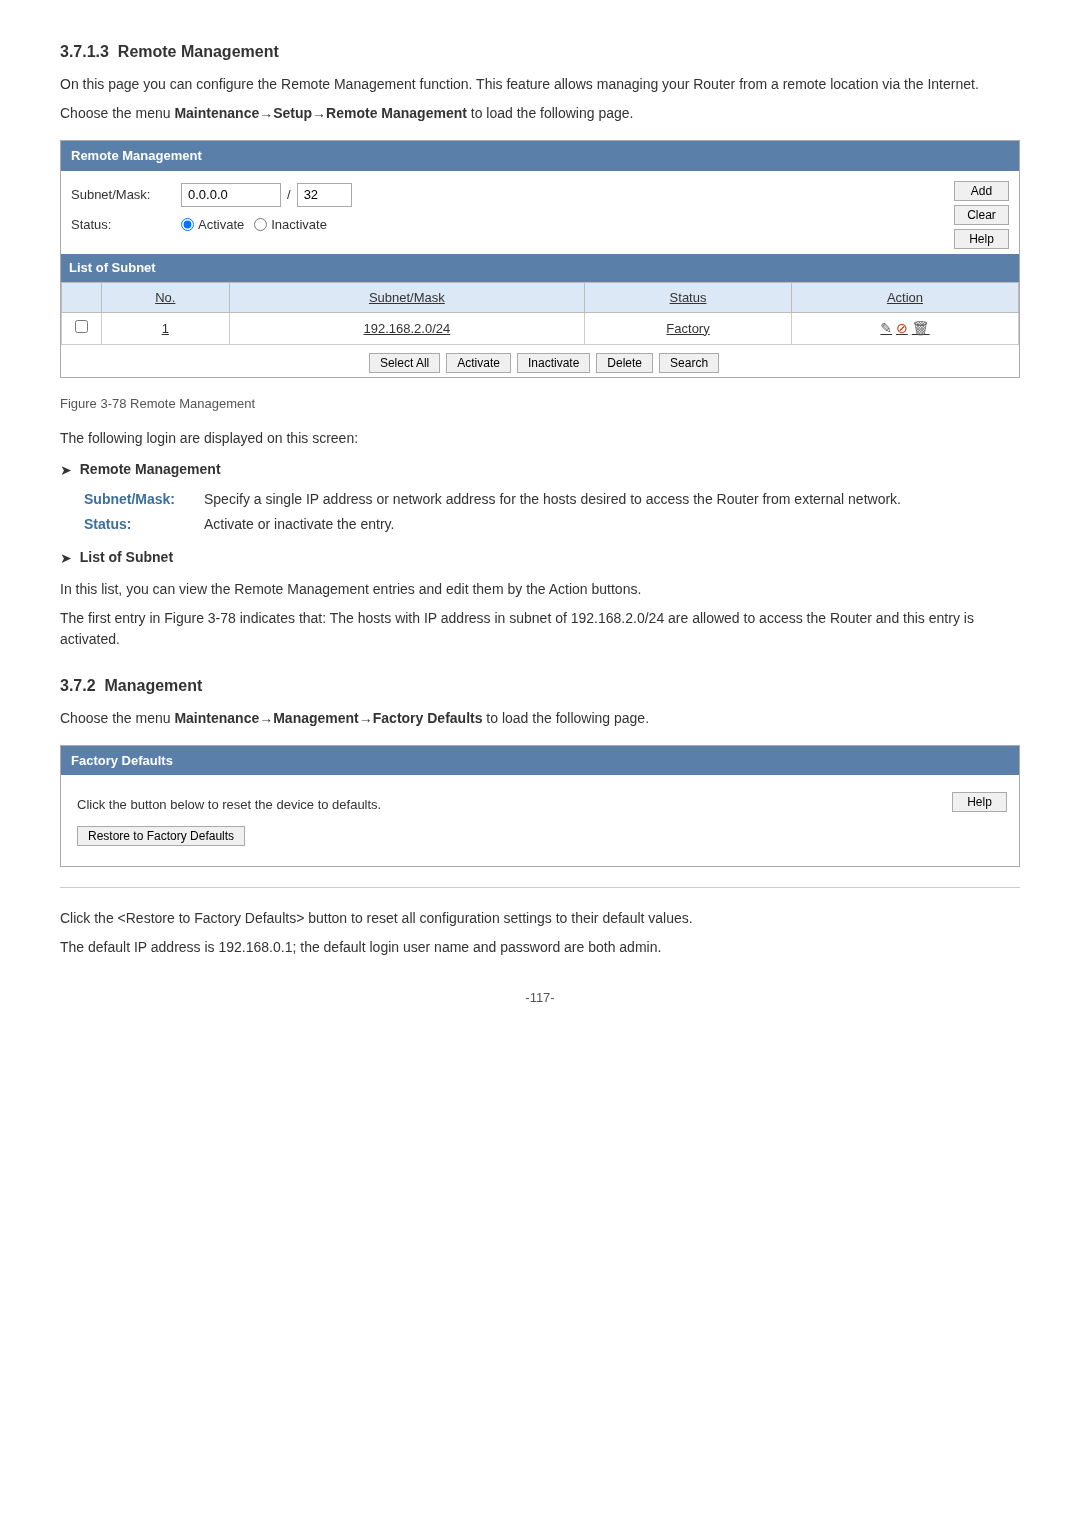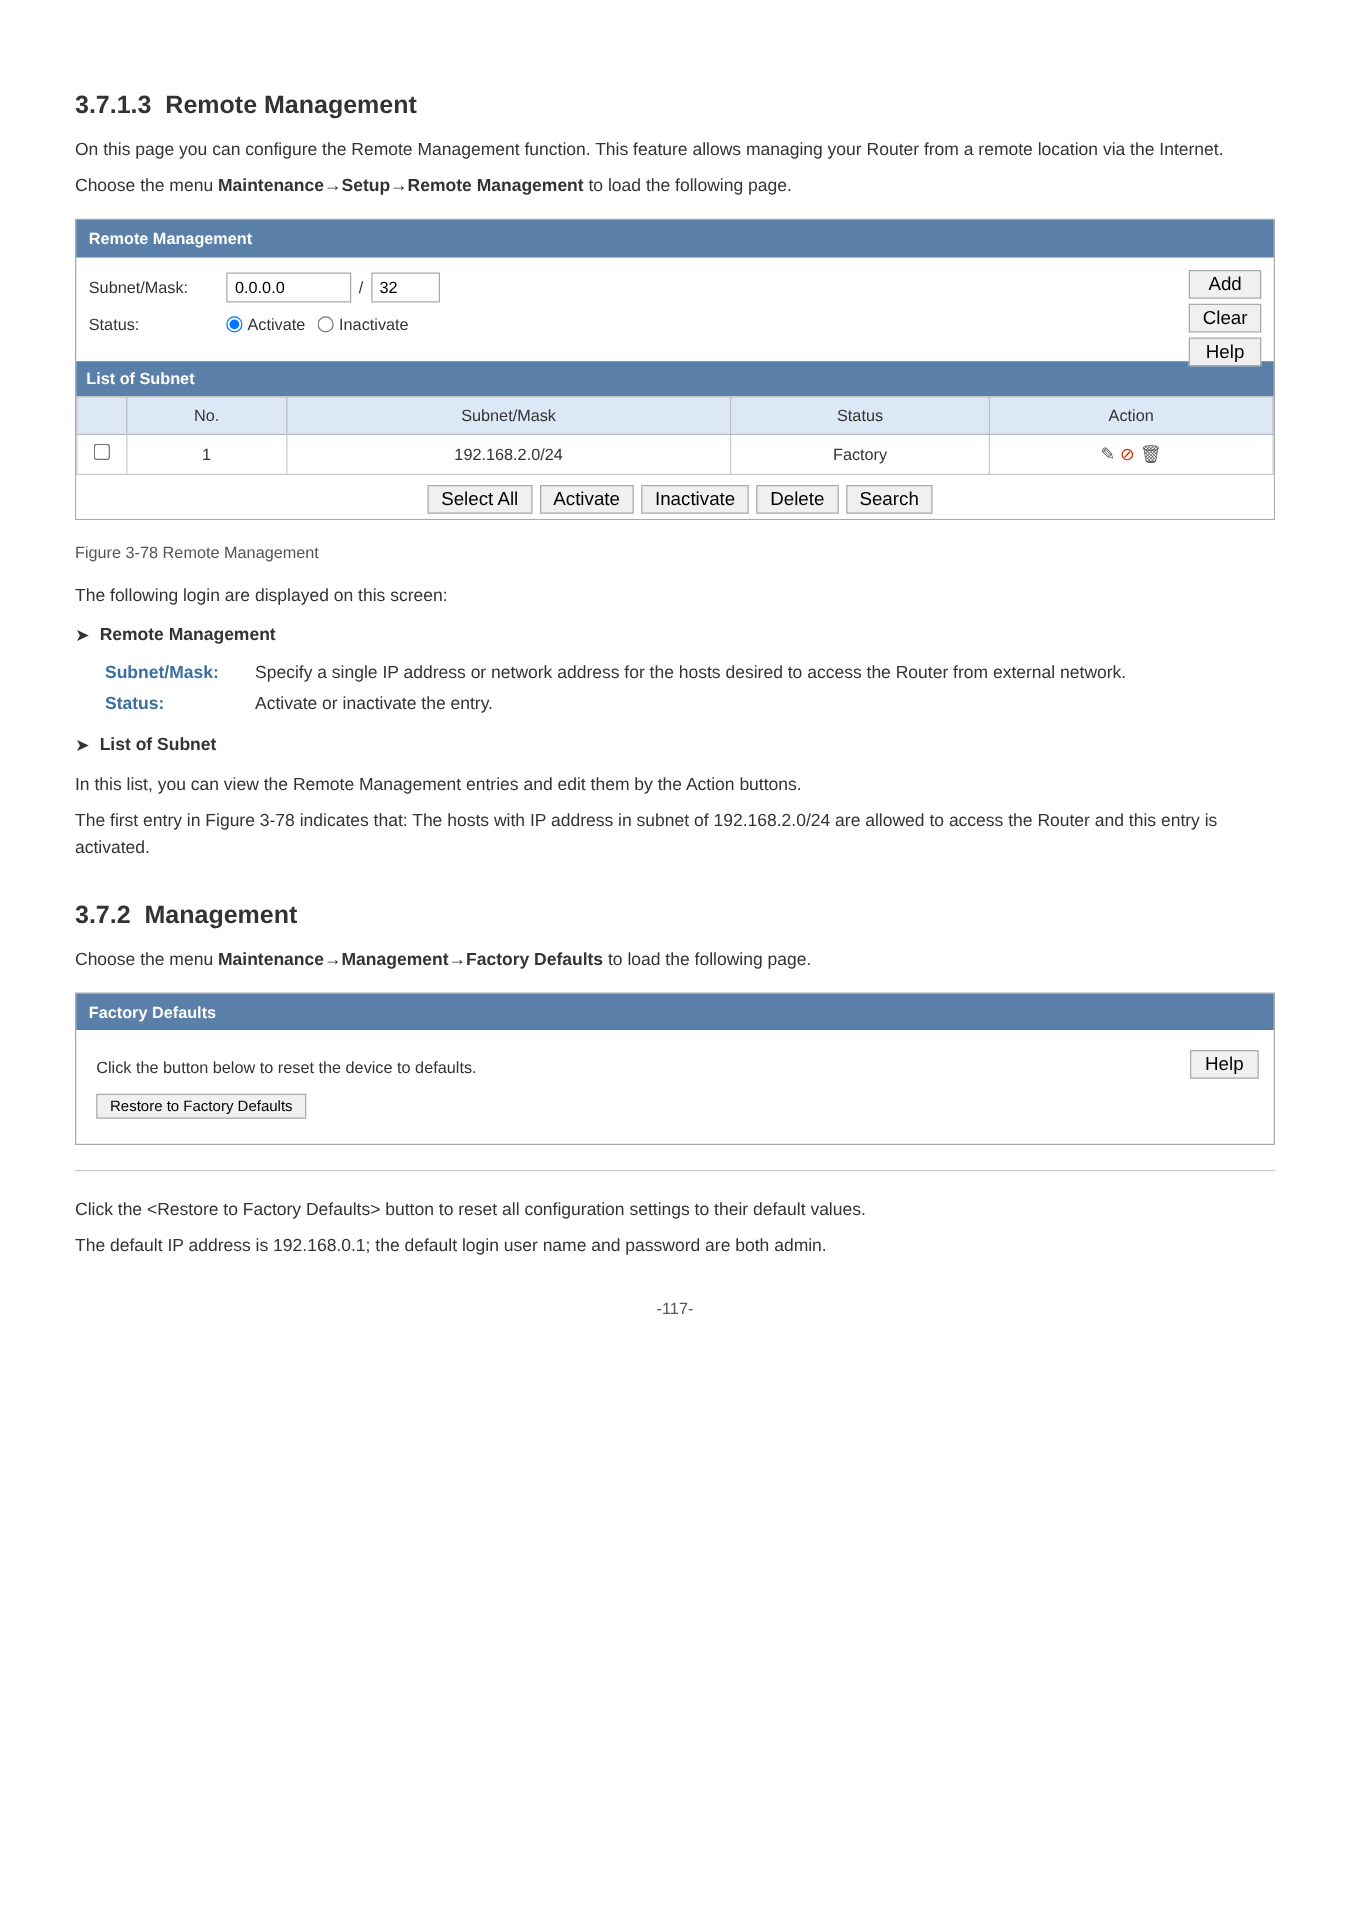--- a/index.html
+++ b/index.html
@@ -7,24 +7,23 @@
       font-family: Arial, sans-serif;
       font-size: 14px;
       color: #333;
       background: #fff;
       padding: 40px 60px;
       max-width: 1080px;
       line-height: 1.5;
     }
 
     h2.section-title {
-      font-size: 20px;
+      font-size: 16px;
       font-weight: bold;
       margin-bottom: 10px;
-      margin-top: 29px;
     }
 
     h3.subsection-title {
       font-size: 15px;
       font-weight: bold;
       margin-bottom: 8px;
     }
 
     p {
       margin-bottom: 8px;
@@ -109,29 +108,30 @@
     .panel-body-wrapper {
       position: relative;
       padding: 12px 10px;
       padding-right: 80px;
     }
 
     button {
       border: 1px solid #aaa;
       background: #f0f0f0;
       padding: 2px 10px;
-      font-size: 15px;
+      font-size: 12px;
       cursor: pointer;
       min-width: 55px;
     }
 
     table {
       width: 100%;
       border-collapse: collapse;
       font-size: 13px;
+      text-decoration: underline;
     }
 
     table th {
       background: #dce8f5;
       border: 1px solid #bbb;
       padding: 5px 8px;
       text-align: center;
       font-weight: normal;
     }
 

